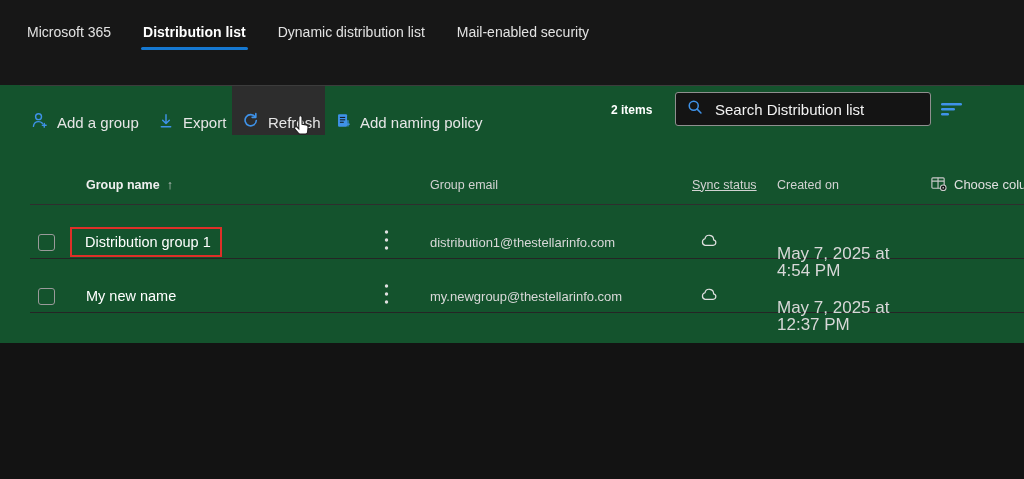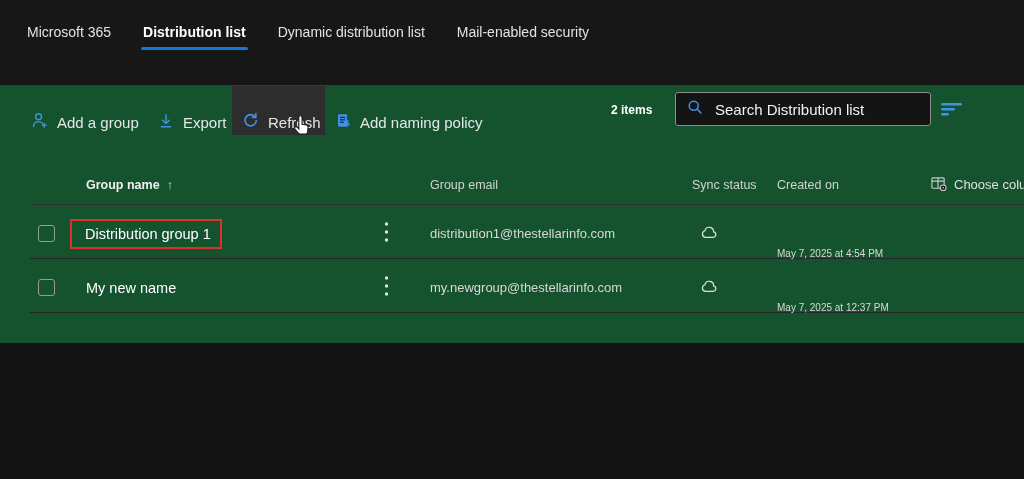--- a/index.html
+++ b/index.html
@@ -24,33 +24,33 @@
   .searchbox input::placeholder{color:#f2f2f2;opacity:1;}
   .filterbtn{position:absolute;left:939px;top:101px;width:26px;height:20px;display:flex;align-items:center;justify-content:center;cursor:pointer;}
 
   
   .table{position:absolute;left:30px;top:165px;right:0;}
   .trow{display:grid;grid-template-columns:40px 310px 40px 270px 85px 150px minmax(0,1fr);align-items:center;}
   .thead{height:40px;font-size:12.5px;color:#d2d2d2;border-bottom:1px solid #2e2e2e;}
   .th-name{padding-left:16px;display:flex;align-items:flex-end;gap:7px;font-weight:bold;color:#efefef;}
   .sortarrow{font-weight:normal;font-size:13px;color:#cfcfcf;}
   .th-email{padding-left:10px;}
-  .th-sync{padding-left:2px;}
+  .th-sync{padding-left:2px;text-decoration:underline;}
   .th-created{padding-left:2px;}
   .th-chooser{display:flex;align-items:center;gap:7px;white-space:nowrap;overflow:hidden;padding-left:5px;font-size:13px;color:#e0e0e0;cursor:pointer;}
   .tr{height:54px;border-bottom:1px solid #252525;}
   .cb{width:17px;height:17px;margin-left:8px;border:1.5px solid #9a9a9a;border-radius:3px;background:transparent;cursor:pointer;}
   .namecell{display:flex;align-items:center;}
   .annot{display:inline-flex;align-items:center;border:2px solid #df2f28;padding:5px 9px 5px 13px;}
   .gname{font-size:14.5px;font-weight:normal;color:#ffffff;cursor:pointer;white-space:nowrap;}
   .plainname{padding-left:16px;}
   .morebtn{justify-self:start;padding-left:4px;display:flex;align-items:center;cursor:pointer;height:100%;}
   .email{padding-left:10px;font-size:13px;color:#d8d8d8;white-space:nowrap;}
   .synccell{padding-left:10px;display:flex;align-items:center;}
-  .created{padding-left:2px;font-size:10px;color:#d8d8d8;line-height:17px;max-width:132px;margin-top:40px;}
+  .created{padding-left:2px;font-size:17px;color:#d8d8d8;line-height:17px;max-width:132px;margin-top:40px;}
 
   
   .fab-help{position:absolute;left:982px;top:374px;width:42px;height:44px;background:#0c8387;display:flex;align-items:center;justify-content:center;cursor:pointer;}
   .fab-feedback{position:absolute;left:982px;top:418px;width:42px;height:44px;background:#f5f5f5;display:flex;align-items:center;justify-content:center;cursor:pointer;}
 
   .cursor{position:absolute;left:290px;top:113px;pointer-events:none;}
 </style>
 </head>
 <body>
 

